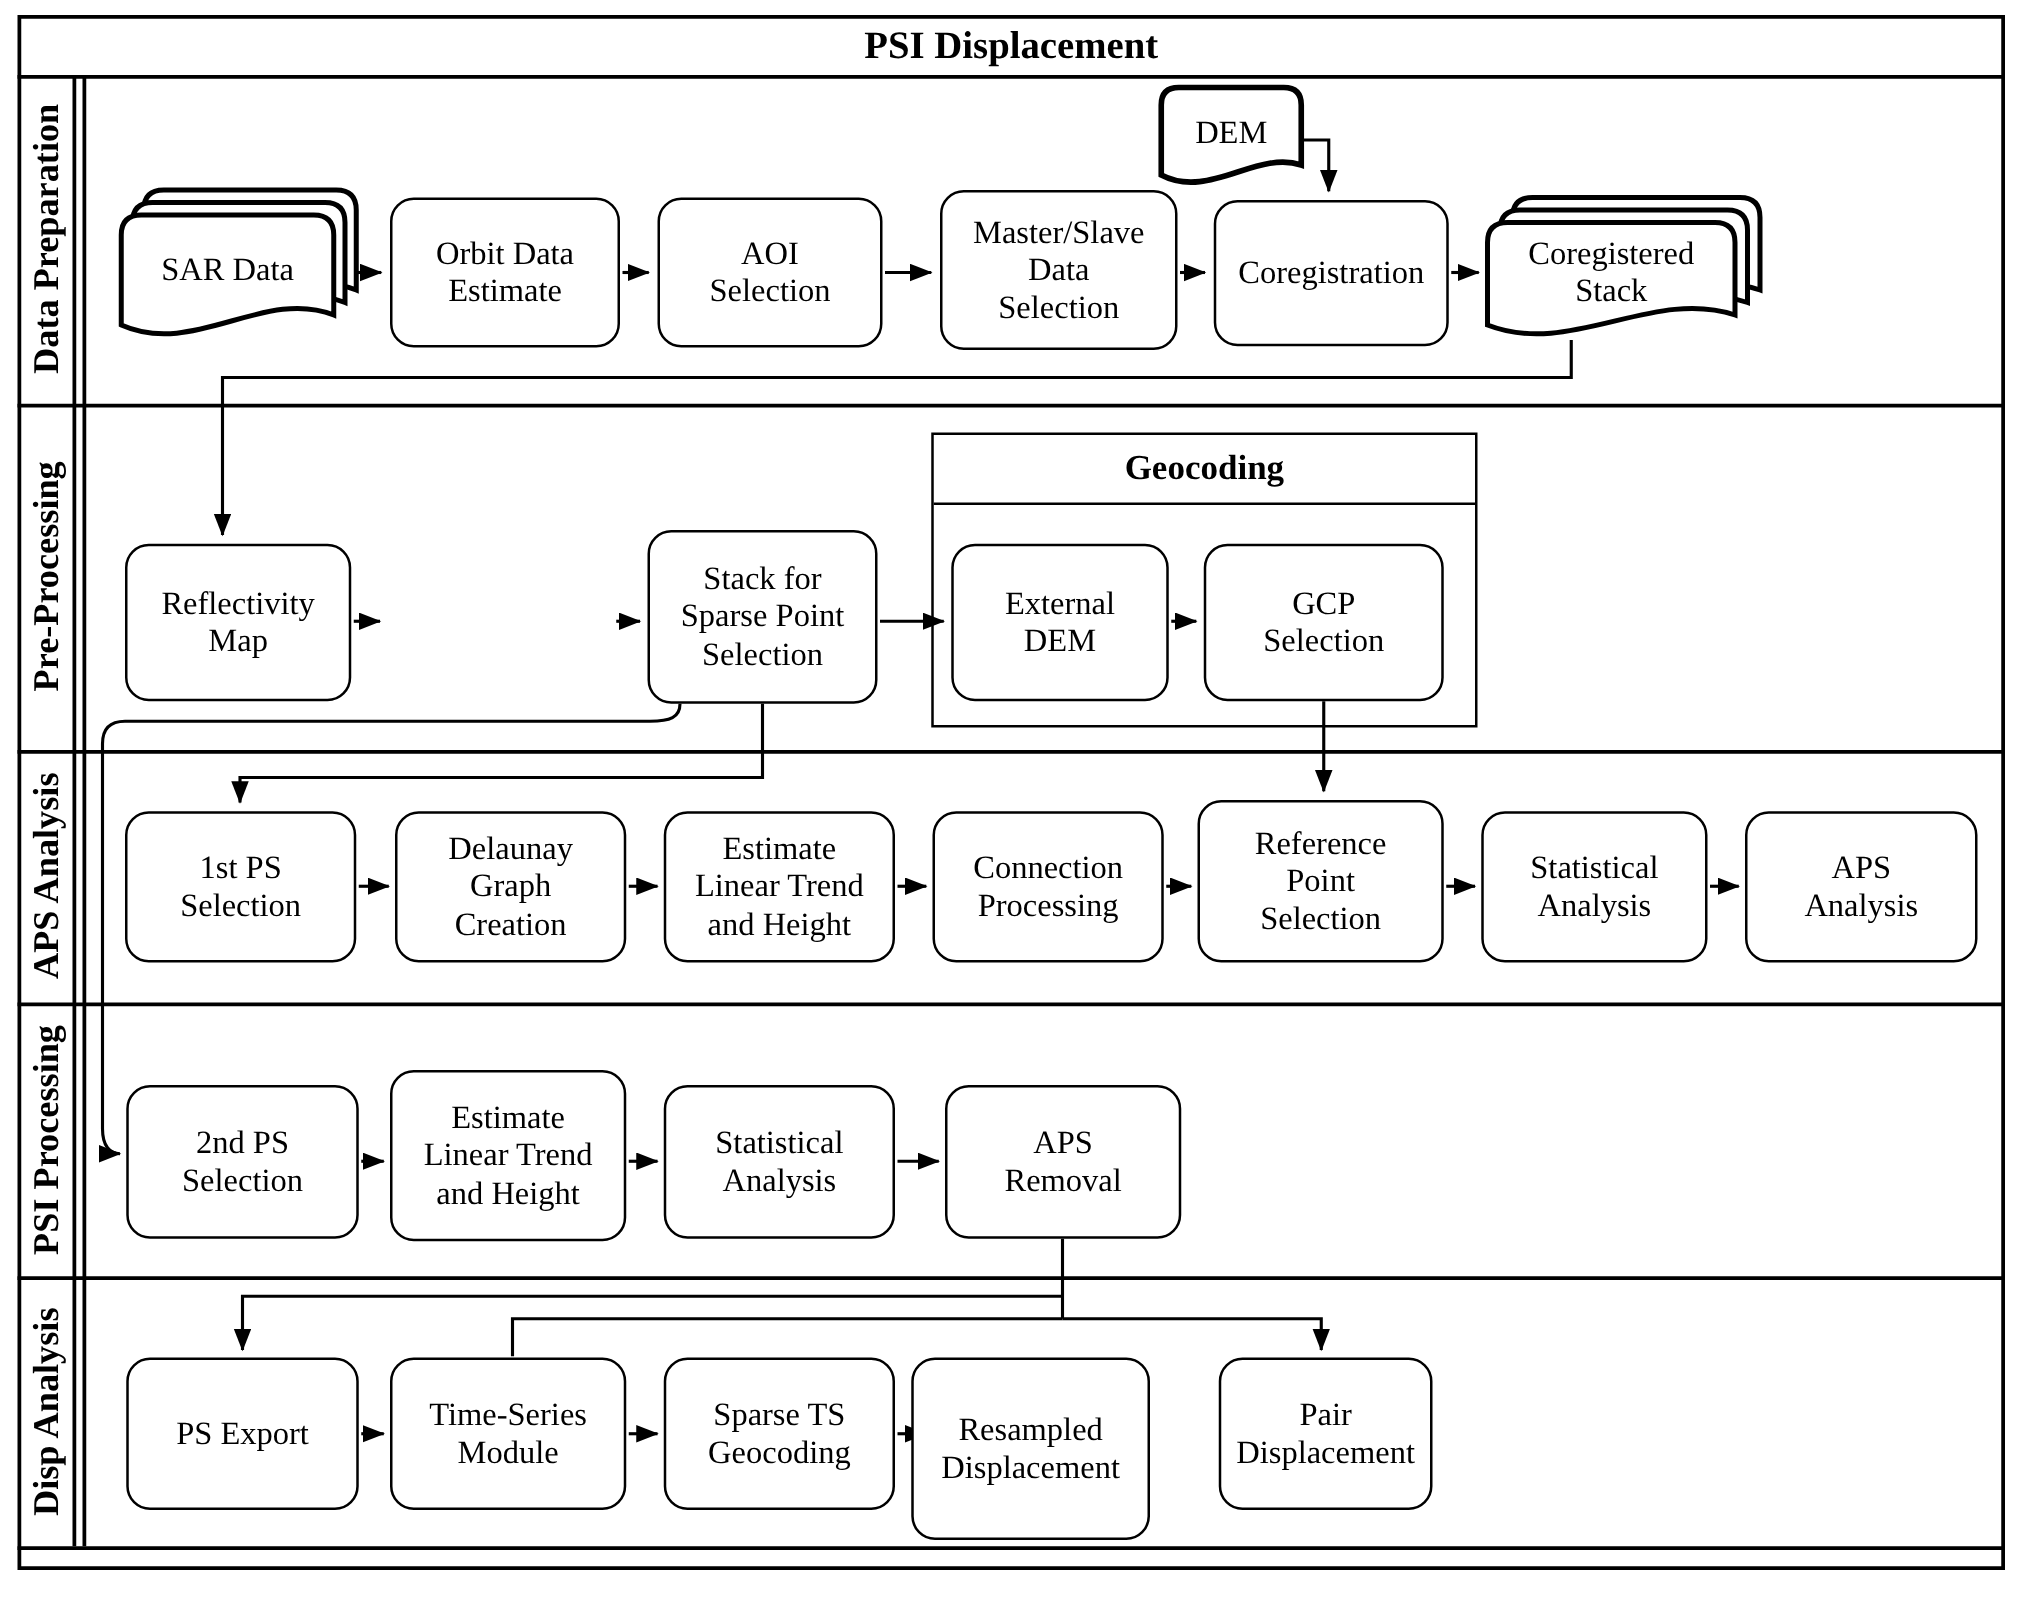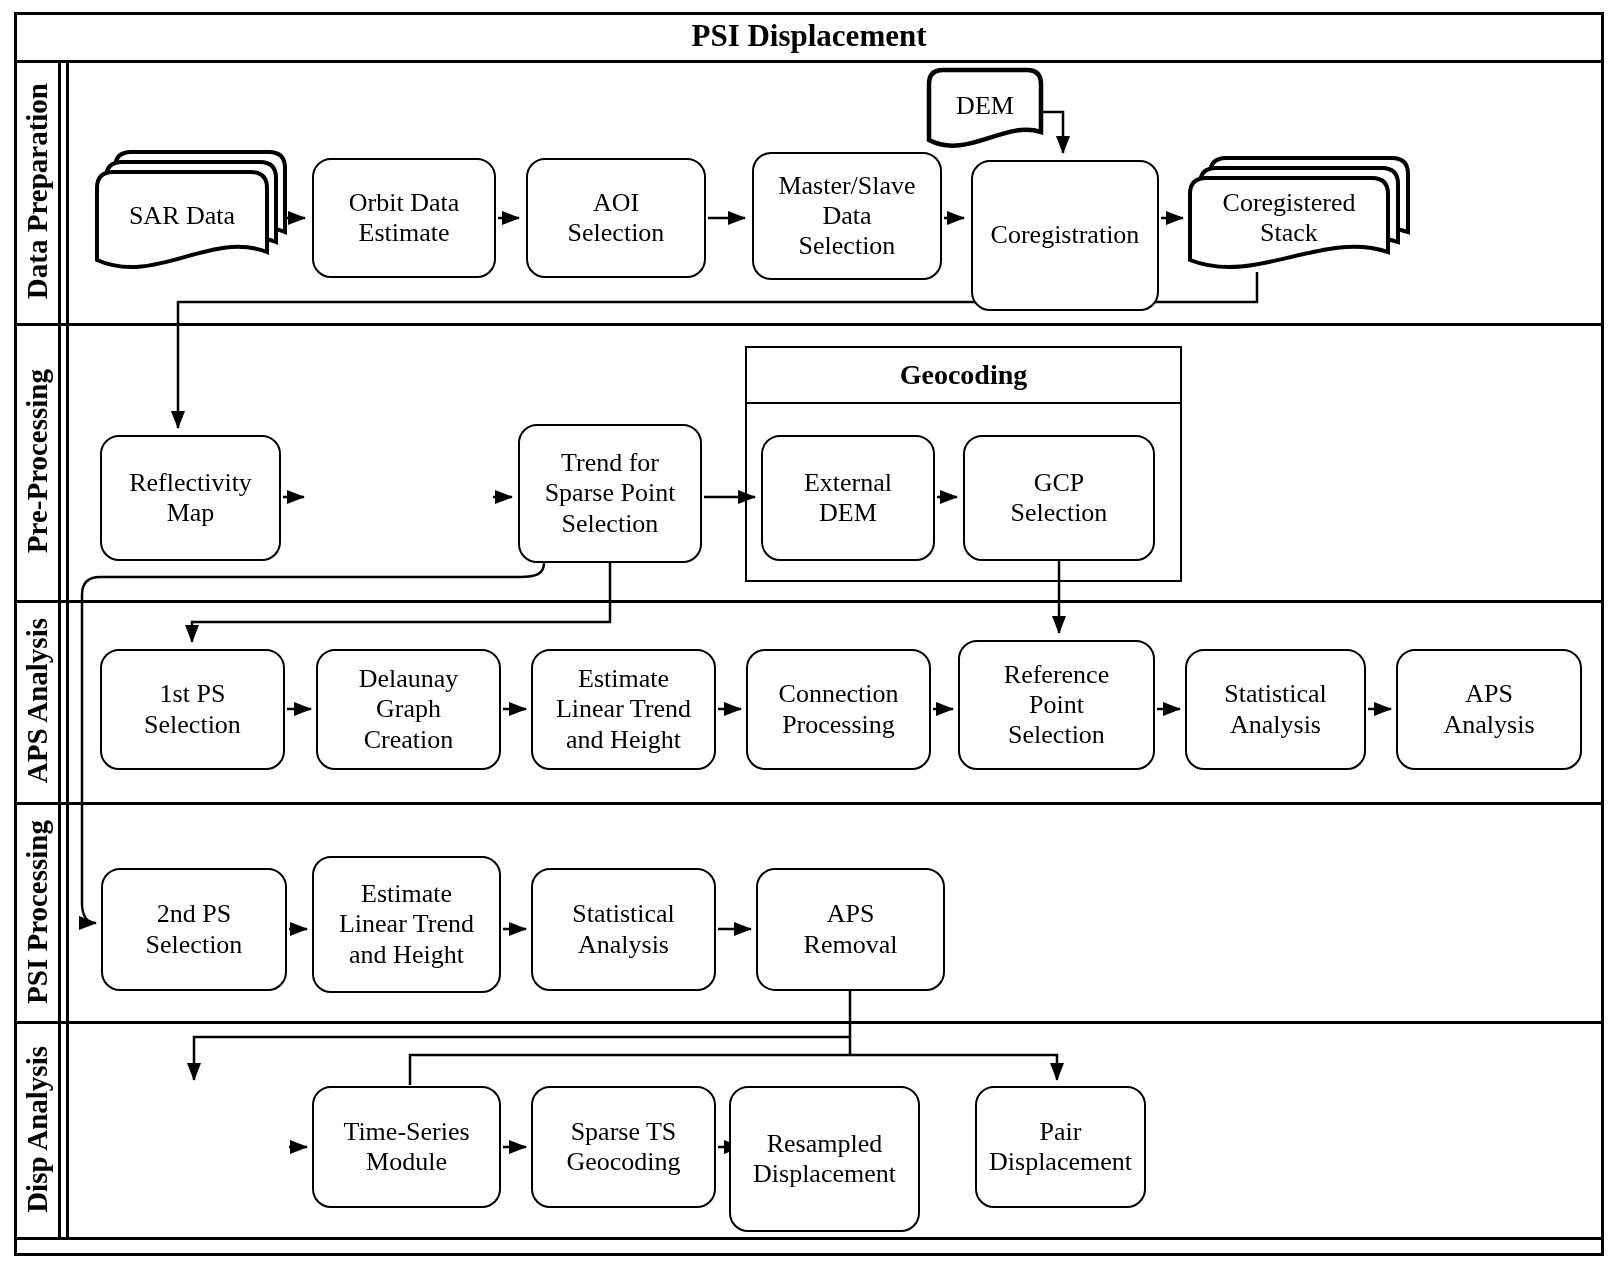--- a/index.html
+++ b/index.html
@@ -125,34 +125,34 @@
 Selection</span></div>
   <div class="node" style="left:752px;top:152px;width:190px;height:128px"><span>Master/Slave
 Data
 Selection</span></div>
   <div class="docnode" style="left:925px;top:66px;width:120px;height:98px">
     <svg width="120" height="98" viewBox="0 0 120 98">
       <path class="doc" style="stroke-width:4.5" d="M 116 66 V 18 Q 116 4 102 4 H 18 Q 4 4 4 18 V 74 C 42 94 80 54 116 66 Z"></path>
     </svg>
     <span class="doc-label" style="left:4px;top:4px;width:112px;height:72px">DEM</span>
   </div>
-  <div class="node" style="left:971px;top:160px;width:188px;height:151px"><span>Coregistration</span></div>
+  <div class="node" style="left:971px;top:160px;width:188px;height:117px"><span>Coregistration</span></div>
   <div class="docnode" style="left:1188px;top:154px;width:222px;height:128px">
     <svg width="222" height="128" viewBox="0 0 222 128">
       <path class="doc" transform="translate(20,-20)" d="M 200 98 V 40 Q 200 24 184 24 H 18 Q 2 24 2 40 V 106 C 68 132 134 76 200 98 Z"></path>
       <path class="doc" transform="translate(10,-10)" d="M 200 98 V 40 Q 200 24 184 24 H 18 Q 2 24 2 40 V 106 C 68 132 134 76 200 98 Z"></path>
       <path class="doc" d="M 200 98 V 40 Q 200 24 184 24 H 18 Q 2 24 2 40 V 106 C 68 132 134 76 200 98 Z"></path>
     </svg>
     <span class="doc-label" style="left:2px;top:24px;width:198px;height:80px">Coregistered
 Stack</span>
   </div>
 
   <div class="node" style="left:100px;top:435px;width:181px;height:126px"><span>Reflectivity
 Map</span></div>
-  <div class="node" style="left:518px;top:424px;width:184px;height:139px"><span>Trend for
+  <div class="node" style="left:518px;top:424px;width:184px;height:139px"><span>Stack for
 Sparse Point
 Selection</span></div>
   <div class="node" style="left:761px;top:435px;width:174px;height:126px"><span>External
 DEM</span></div>
   <div class="node" style="left:963px;top:435px;width:192px;height:126px"><span>GCP
 Selection</span></div>
 
   <div class="node" style="left:100px;top:649px;width:185px;height:121px"><span>1st PS
 Selection</span></div>
   <div class="node" style="left:316px;top:649px;width:185px;height:121px"><span>Delaunay
@@ -174,20 +174,21 @@
   <div class="node" style="left:101px;top:868px;width:186px;height:123px"><span>2nd PS
 Selection</span></div>
   <div class="node" style="left:312px;top:856px;width:189px;height:137px"><span>Estimate
 Linear Trend
 and Height</span></div>
   <div class="node" style="left:531px;top:868px;width:185px;height:123px"><span>Statistical
 Analysis</span></div>
   <div class="node" style="left:756px;top:868px;width:189px;height:123px"><span>APS
 Removal</span></div>
 
+  <div class="node" style="left:101px;top:1086px;width:186px;height:122px"><span>PS Export</span></div>
   <div class="node" style="left:312px;top:1086px;width:189px;height:122px"><span>Time-Series
 Module</span></div>
   <div class="node" style="left:531px;top:1086px;width:185px;height:122px"><span>Sparse TS
 Geocoding</span></div>
   <div class="node" style="left:729px;top:1086px;width:191px;height:146px"><span>Resampled
 Displacement</span></div>
   <div class="node" style="left:975px;top:1086px;width:171px;height:122px"><span>Pair
 Displacement</span></div>
 
 </div>

